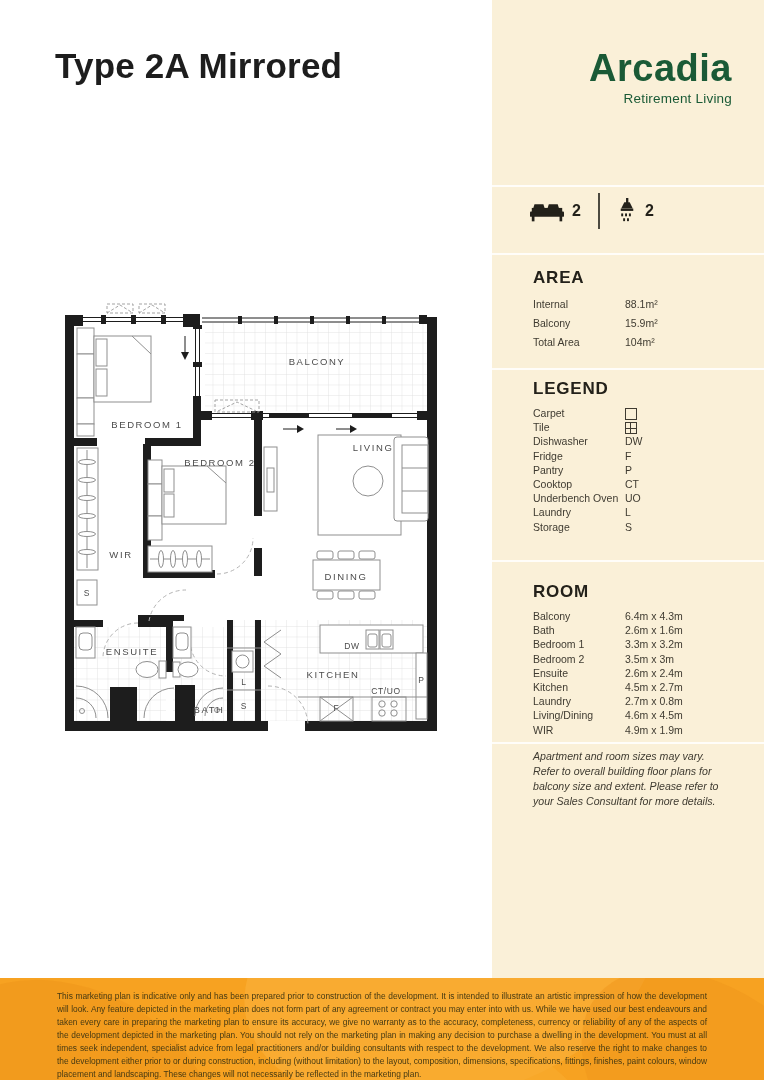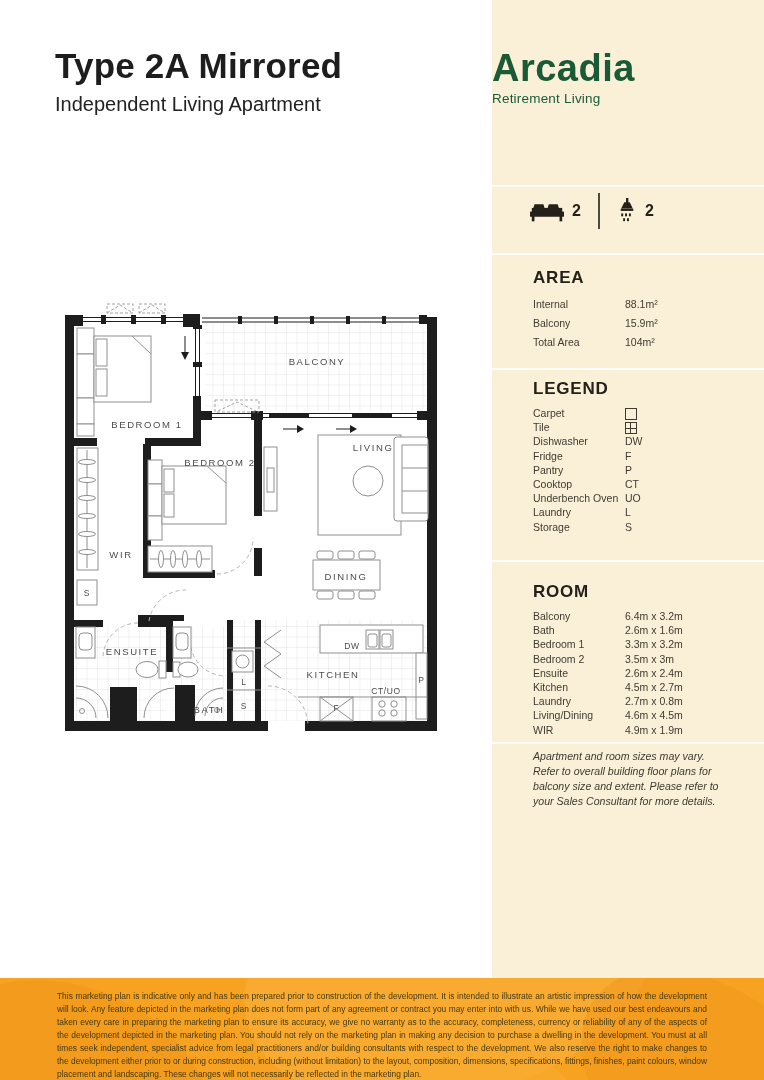--- a/index.html
+++ b/index.html
@@ -12,21 +12,21 @@
   .title{font-size:35px;font-weight:600;color:#1d1d1d;letter-spacing:.2px;margin:0}
   .subtitle{font-size:20px;font-weight:400;color:#222;margin:7px 0 0}
 
   .plan{position:absolute;left:55px;top:290px;width:400px;height:446px}
   .plan text{font-family:"Liberation Sans",sans-serif}
   .lbl{fill:#4c4c4c;font-size:9.5px;letter-spacing:1.6px;text-anchor:middle}
   .code{fill:#4c4c4c;font-size:8.5px;letter-spacing:.6px;text-anchor:middle}
 
   
   .sidebar{position:absolute;left:492px;top:0;width:272px;height:978px;background:#FAF0D8}
-  .logo{position:absolute;left:0;top:48px;width:240px;text-align:left}
+  .logo{position:absolute;left:0;top:48px;width:240px;text-align:right}
   .logo-name{font-size:38px;font-weight:700;color:#1A5A36;letter-spacing:.5px;line-height:1.1}
   .logo-tag{font-size:13.5px;color:#1A5A36;margin-top:1px;letter-spacing:.2px}
   .hr{position:absolute;left:0;width:272px;height:2px;background:rgba(255,255,255,.85)}
   .iconrow{position:absolute;left:38px;top:190px;height:42px;display:flex;align-items:center}
   .count{font-size:16px;font-weight:700;color:#23211a;margin-left:8px}
   .vdiv{width:2px;height:36px;background:#4c4a40;margin:0 17px}
   .shead{font-size:17px;font-weight:700;letter-spacing:.8px;color:#23211a;margin:0 0 7px}
   .sect{position:absolute;left:41px;width:205px}
   .row{display:flex;font-size:10.5px;color:#3f3b31;line-height:14.2px}
   .row .lab{width:92px;flex:none}
@@ -47,21 +47,20 @@
   .b4{left:330px;top:55px;width:260px;height:160px;background:#F9AC2E;opacity:.6;transform:rotate(10deg)}
   .disclaimer{position:absolute;left:57px;top:12px;width:650px;font-size:8.4px;
         line-height:12.95px;color:#453913;text-align:justify}
 </style>
 </head>
 <body>
 
 <div class="main">
   <div class="titleblock">
     <h1 class="title">Type 2A Mirrored</h1>
-    <div class="subtitle">Independent Living Apartment</div>
   </div>
 
   <svg class="plan" viewBox="0 0 400 446">
     <defs>
       <pattern id="tiles" width="10.5" height="10.5" patternUnits="userSpaceOnUse">
         <path d="M10.5 0H0V10.5" fill="none" stroke="#dddddd" stroke-width="0.8"></path>
       </pattern>
     </defs>
 
     <g>
@@ -347,21 +346,21 @@
       <span>S</span>
       </div>
   </div>
 
   <div class="hr" style="top:560px"></div>
 
   <div class="sect" style="top:582px">
     <div class="shead">ROOM</div>
     <div class="row">
       <span class="lab">Balcony</span>
-      <span>6.4m x 3.2m</span>
+      <span>6.4m x 4.3m</span>
       </div>
     <div class="row">
       <span class="lab">Bath</span>
       <span>2.6m x 1.6m</span>
       </div>
     <div class="row">
       <span class="lab">Bedroom 1</span>
       <span>3.3m x 3.2m</span>
       </div>
     <div class="row">

